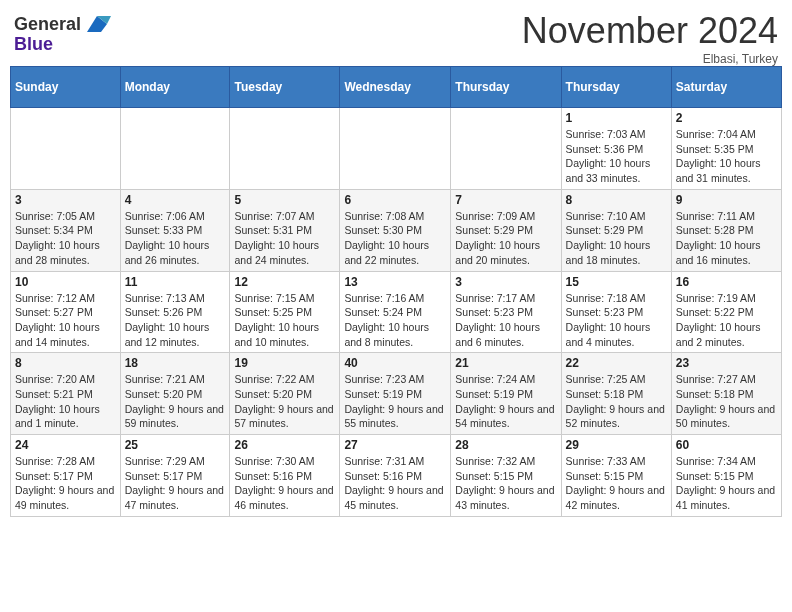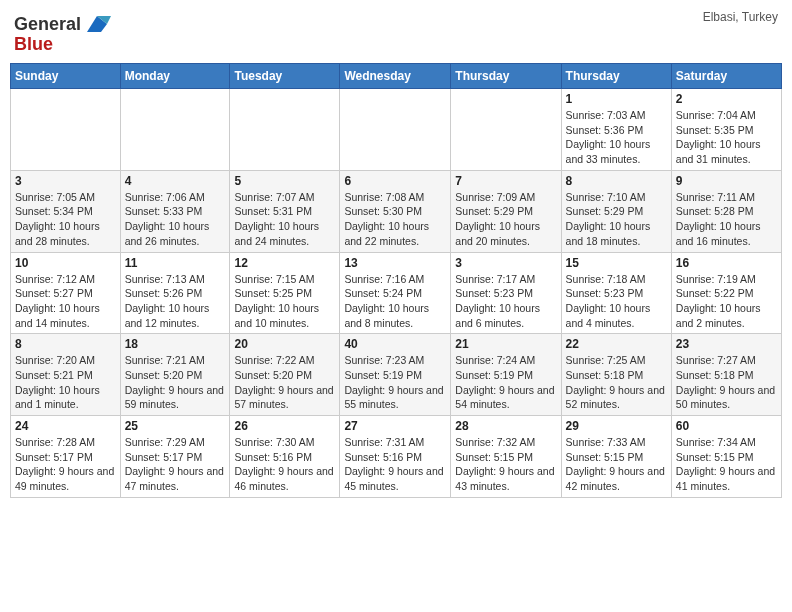--- a/index.html
+++ b/index.html
@@ -7,21 +7,20 @@
       font-family: Arial, sans-serif;
       background: #fff;
       width: 792px;
       min-height: 612px;
       padding: 10px;
     }
     .header {
       display: flex;
       justify-content: space-between;
       align-items: flex-start;
-      margin-bottom: 8px;
       padding: 0 4px;
     }
     .logo {
       display: flex;
       align-items: center;
       gap: 0;
     }
     .logo-general { color: #333; }
     .logo-blue { color: #1a6abf; }
     .logo-icon {
@@ -42,21 +41,21 @@
       color: #555;
     }
     .calendar {
       width: 100%;
       border-collapse: collapse;
       font-size: 11px;
     }
     .calendar th {
       background: #3a7abf;
       color: #fff;
-      padding: 5px 4px;
+      padding: 13px 4px;
       text-align: left;
       font-size: 12px;
       font-weight: bold;
       border: 1px solid #2a5a9f;
     }
     .calendar td {
       border: 1px solid #ccc;
       vertical-align: top;
       padding: 3px 4px;
       width: 113px;
@@ -88,24 +87,25 @@
 <div class="header">
   <div class="logo">
     <div>
       <div style="display:flex;align-items:center;">
         <span class="logo-general" style="font-size:18px;font-weight:bold;color:#333;">General</span>
         <svg class="logo-icon" viewBox="0 0 28 28" width="28" height="28">
           <polygon points="4,22 14,6 24,14 18,22" fill="#1a6abf"></polygon>
           <polygon points="14,6 24,14 28,6" fill="#3a9abf"></polygon>
         </svg>
       </div>
-      <span class="logo-blue" style="font-size:18px;font-weight:bold;color:#b91c1c;display:block;margin-top:-4px;">Blue</span>
+      <span class="logo-blue" style="font-size:18px;font-weight:bold;color:#4c1d95;display:block;margin-top:-4px;">Blue</span>
     </div>
   </div>
   <div class="title-block">
+    <div class="month-title">November 2024</div>
     <div class="location">Elbasi, Turkey</div>
   </div>
 </div>
 
 <table class="calendar">
   <thead>
     <tr>
     <th>Sunday</th>
         <th>Monday</th>
         <th>Tuesday</th>
@@ -194,21 +194,21 @@
       <tr>
         <td>
           <span class="day-number">8</span>
           <div class="day-info">Sunrise: 7:20 AM<br>Sunset: 5:21 PM<br>Daylight: 10 hours and 1 minute.</div>
         </td>
         <td>
           <span class="day-number">18</span>
           <div class="day-info">Sunrise: 7:21 AM<br>Sunset: 5:20 PM<br>Daylight: 9 hours and 59 minutes.</div>
         </td>
         <td>
-          <span class="day-number">20</span>
+          <span class="day-number">19</span>
           <div class="day-info">Sunrise: 7:22 AM<br>Sunset: 5:20 PM<br>Daylight: 9 hours and 57 minutes.</div>
         </td>
         <td>
           <span class="day-number">40</span>
           <div class="day-info">Sunrise: 7:23 AM<br>Sunset: 5:19 PM<br>Daylight: 9 hours and 55 minutes.</div>
         </td>
         <td>
           <span class="day-number">21</span>
           <div class="day-info">Sunrise: 7:24 AM<br>Sunset: 5:19 PM<br>Daylight: 9 hours and 54 minutes.</div>
         </td>

